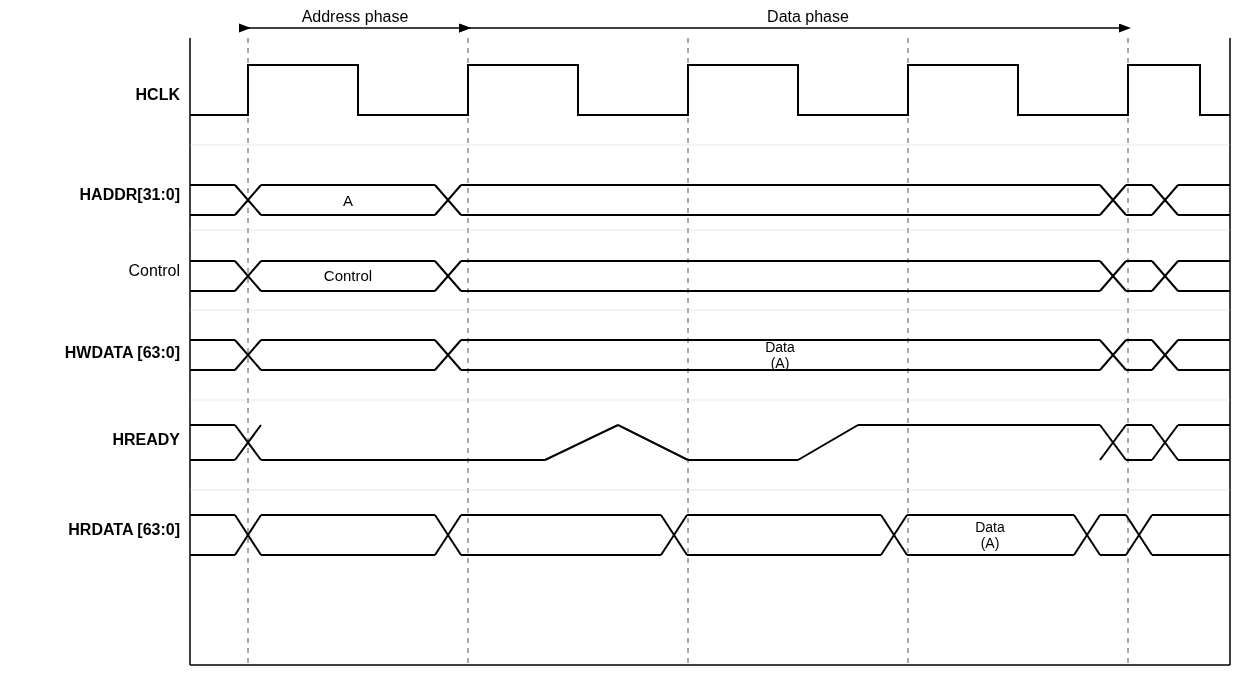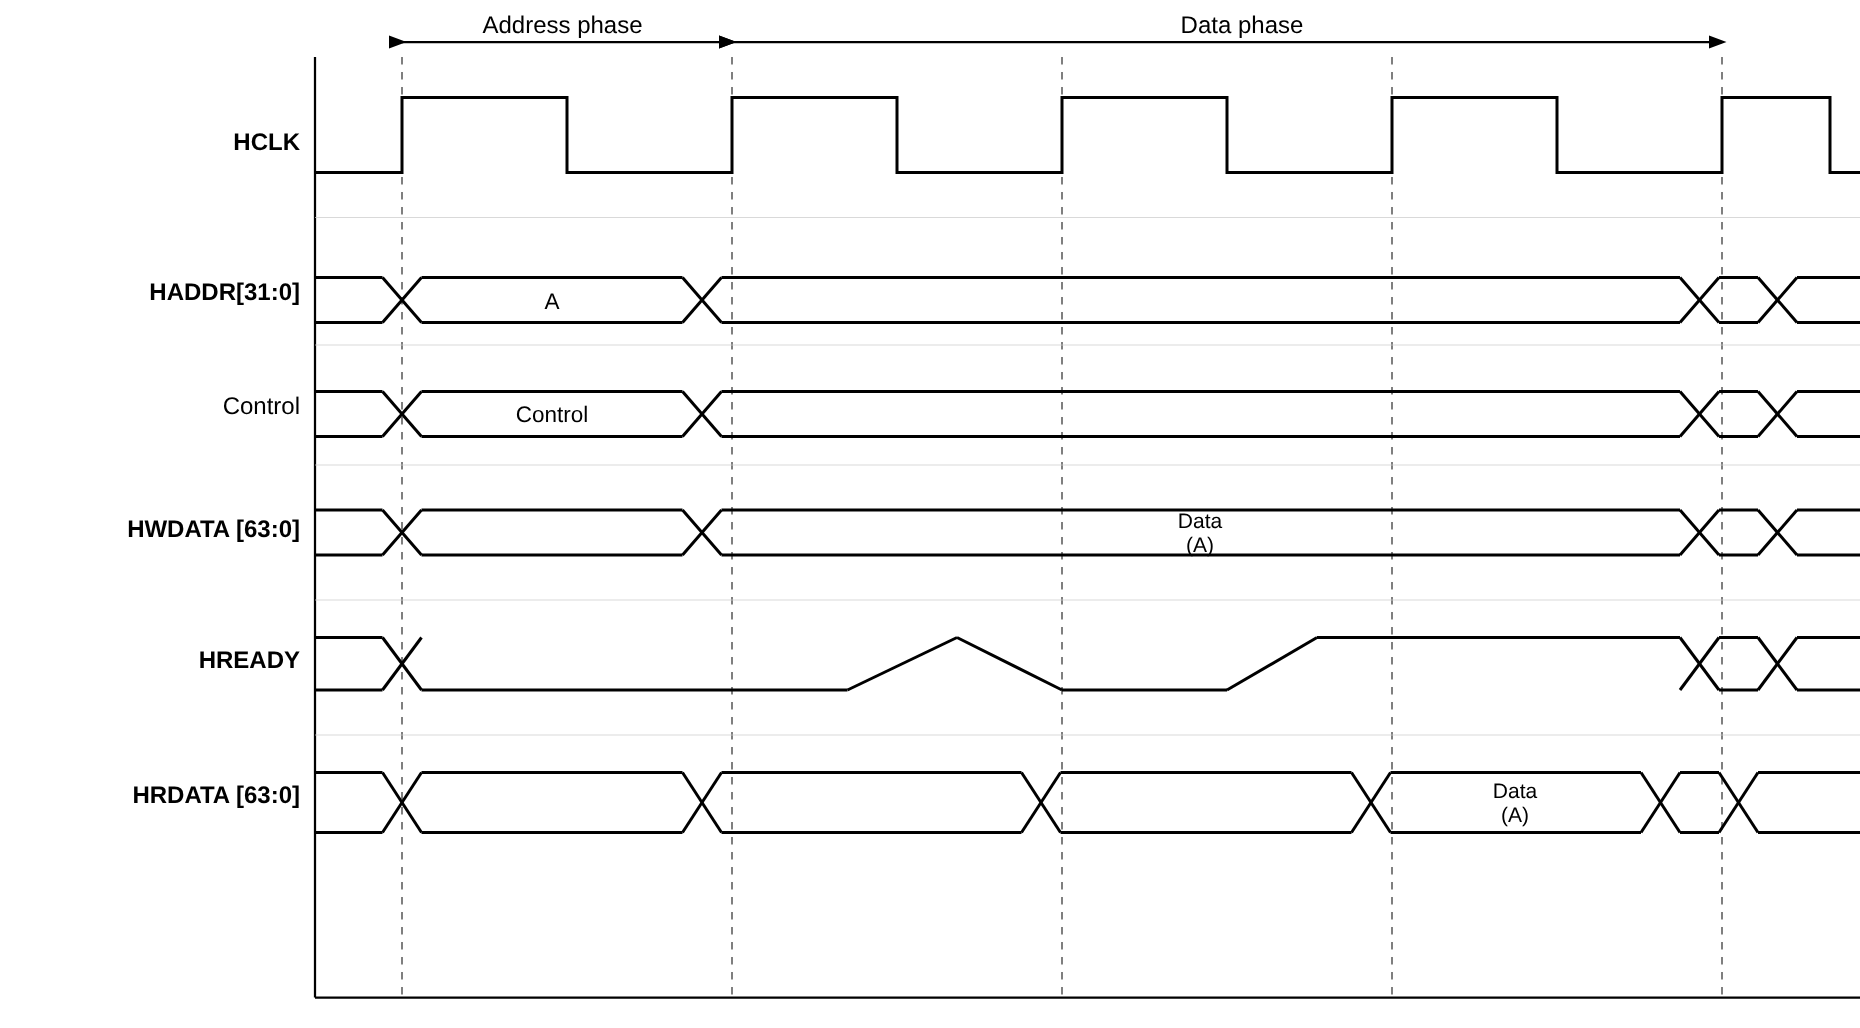--- a/index.html
+++ b/index.html
@@ -10,21 +10,20 @@
       height: 685px;
       overflow: hidden;
       position: relative;
     }
 
     .diagram-container {
       width: 1104px;
       height: 685px;
       position: relative;
       background: #fff;
-      margin-left: 20px;
     }
 
     svg {
       position: absolute;
       top: 0;
       left: 0;
       width: 1240px;
       height: 685px;
     }
   </style>

